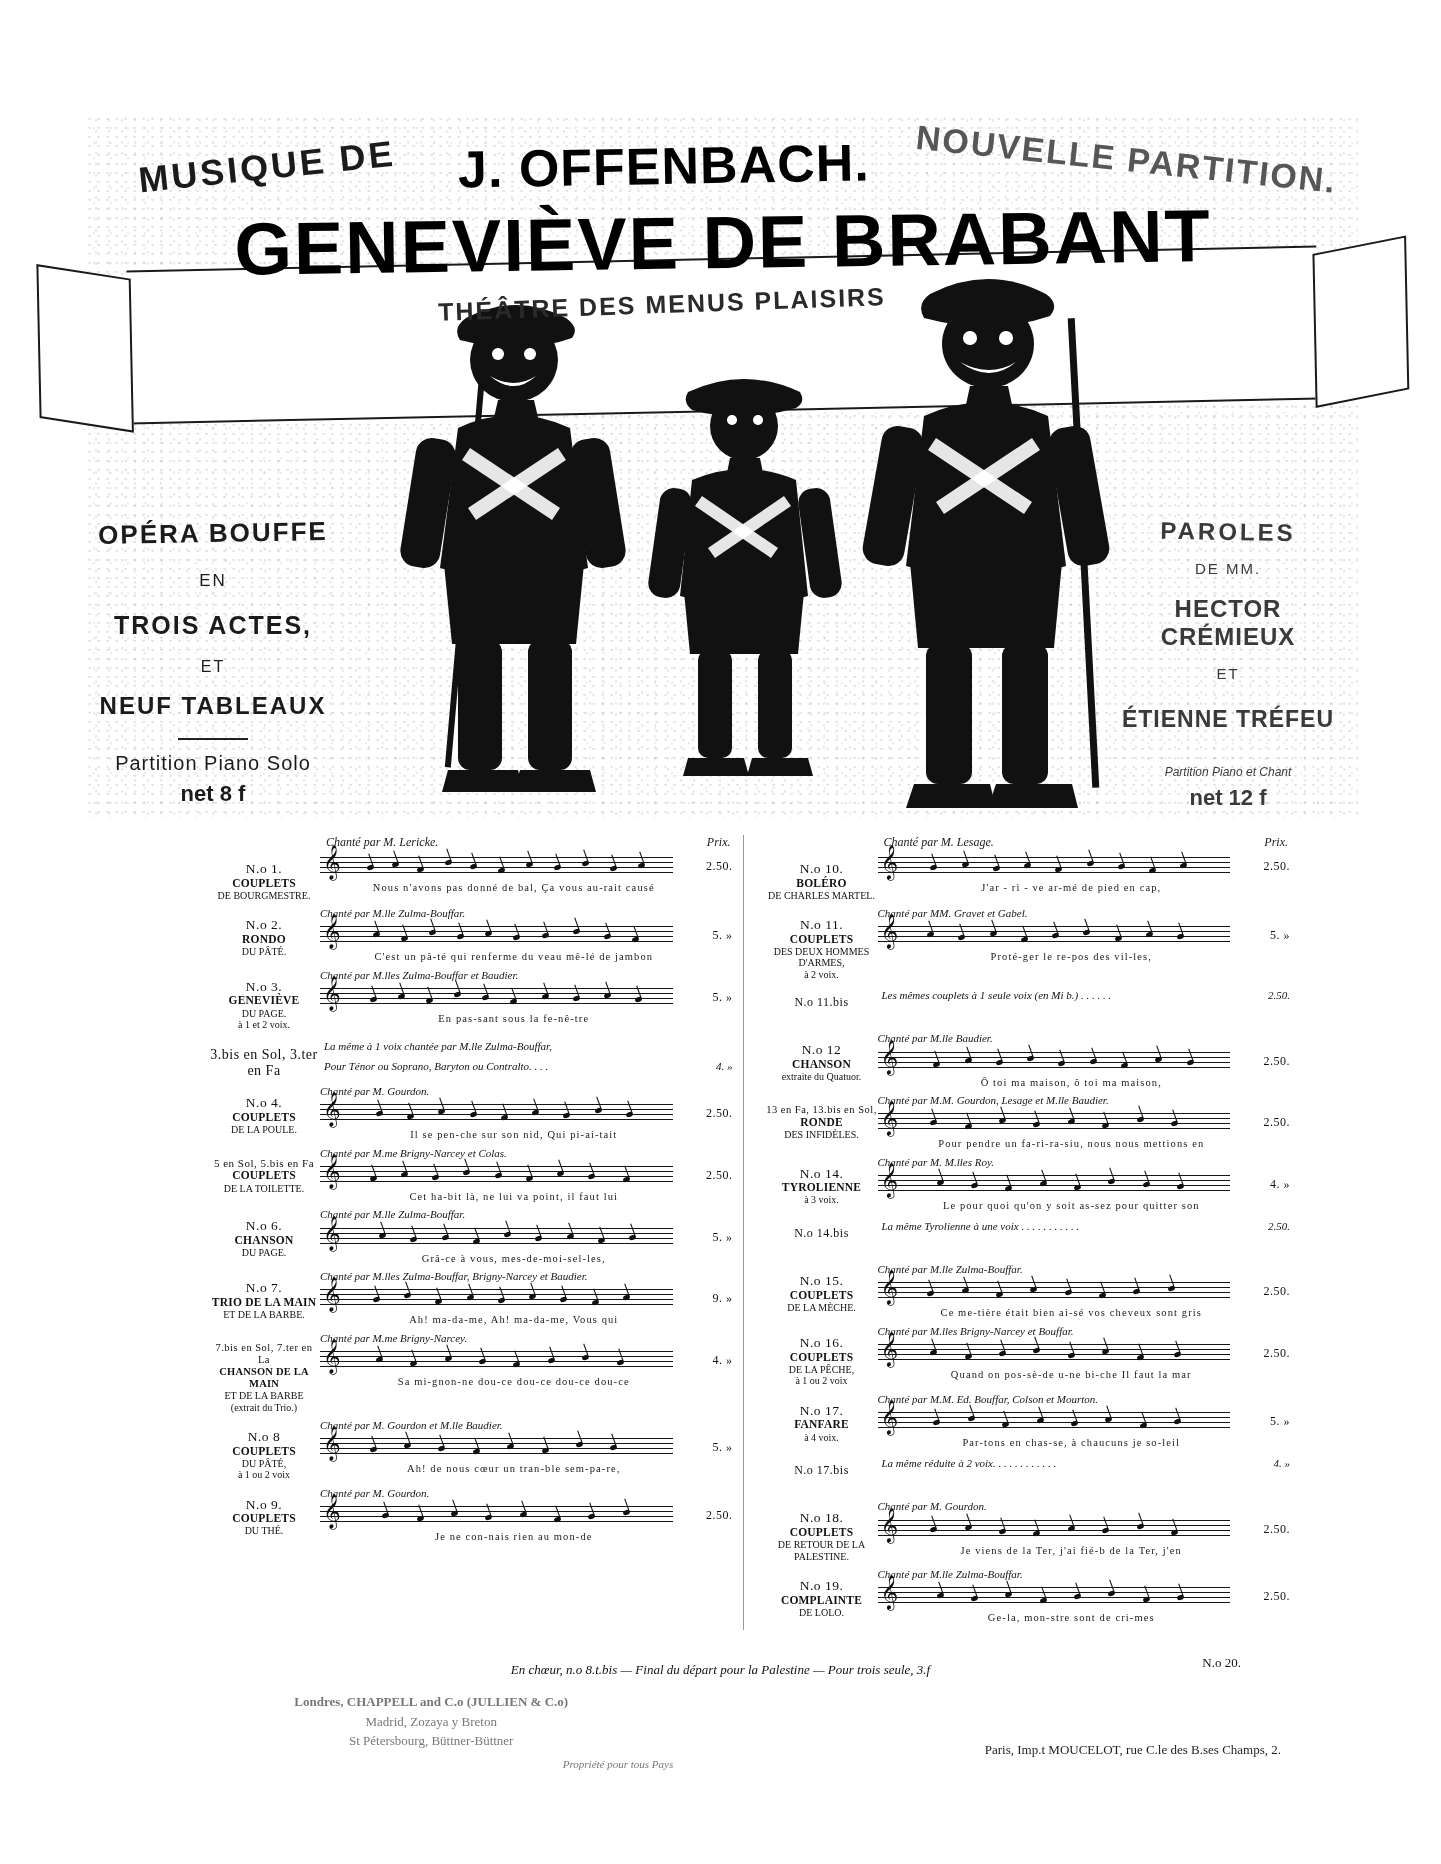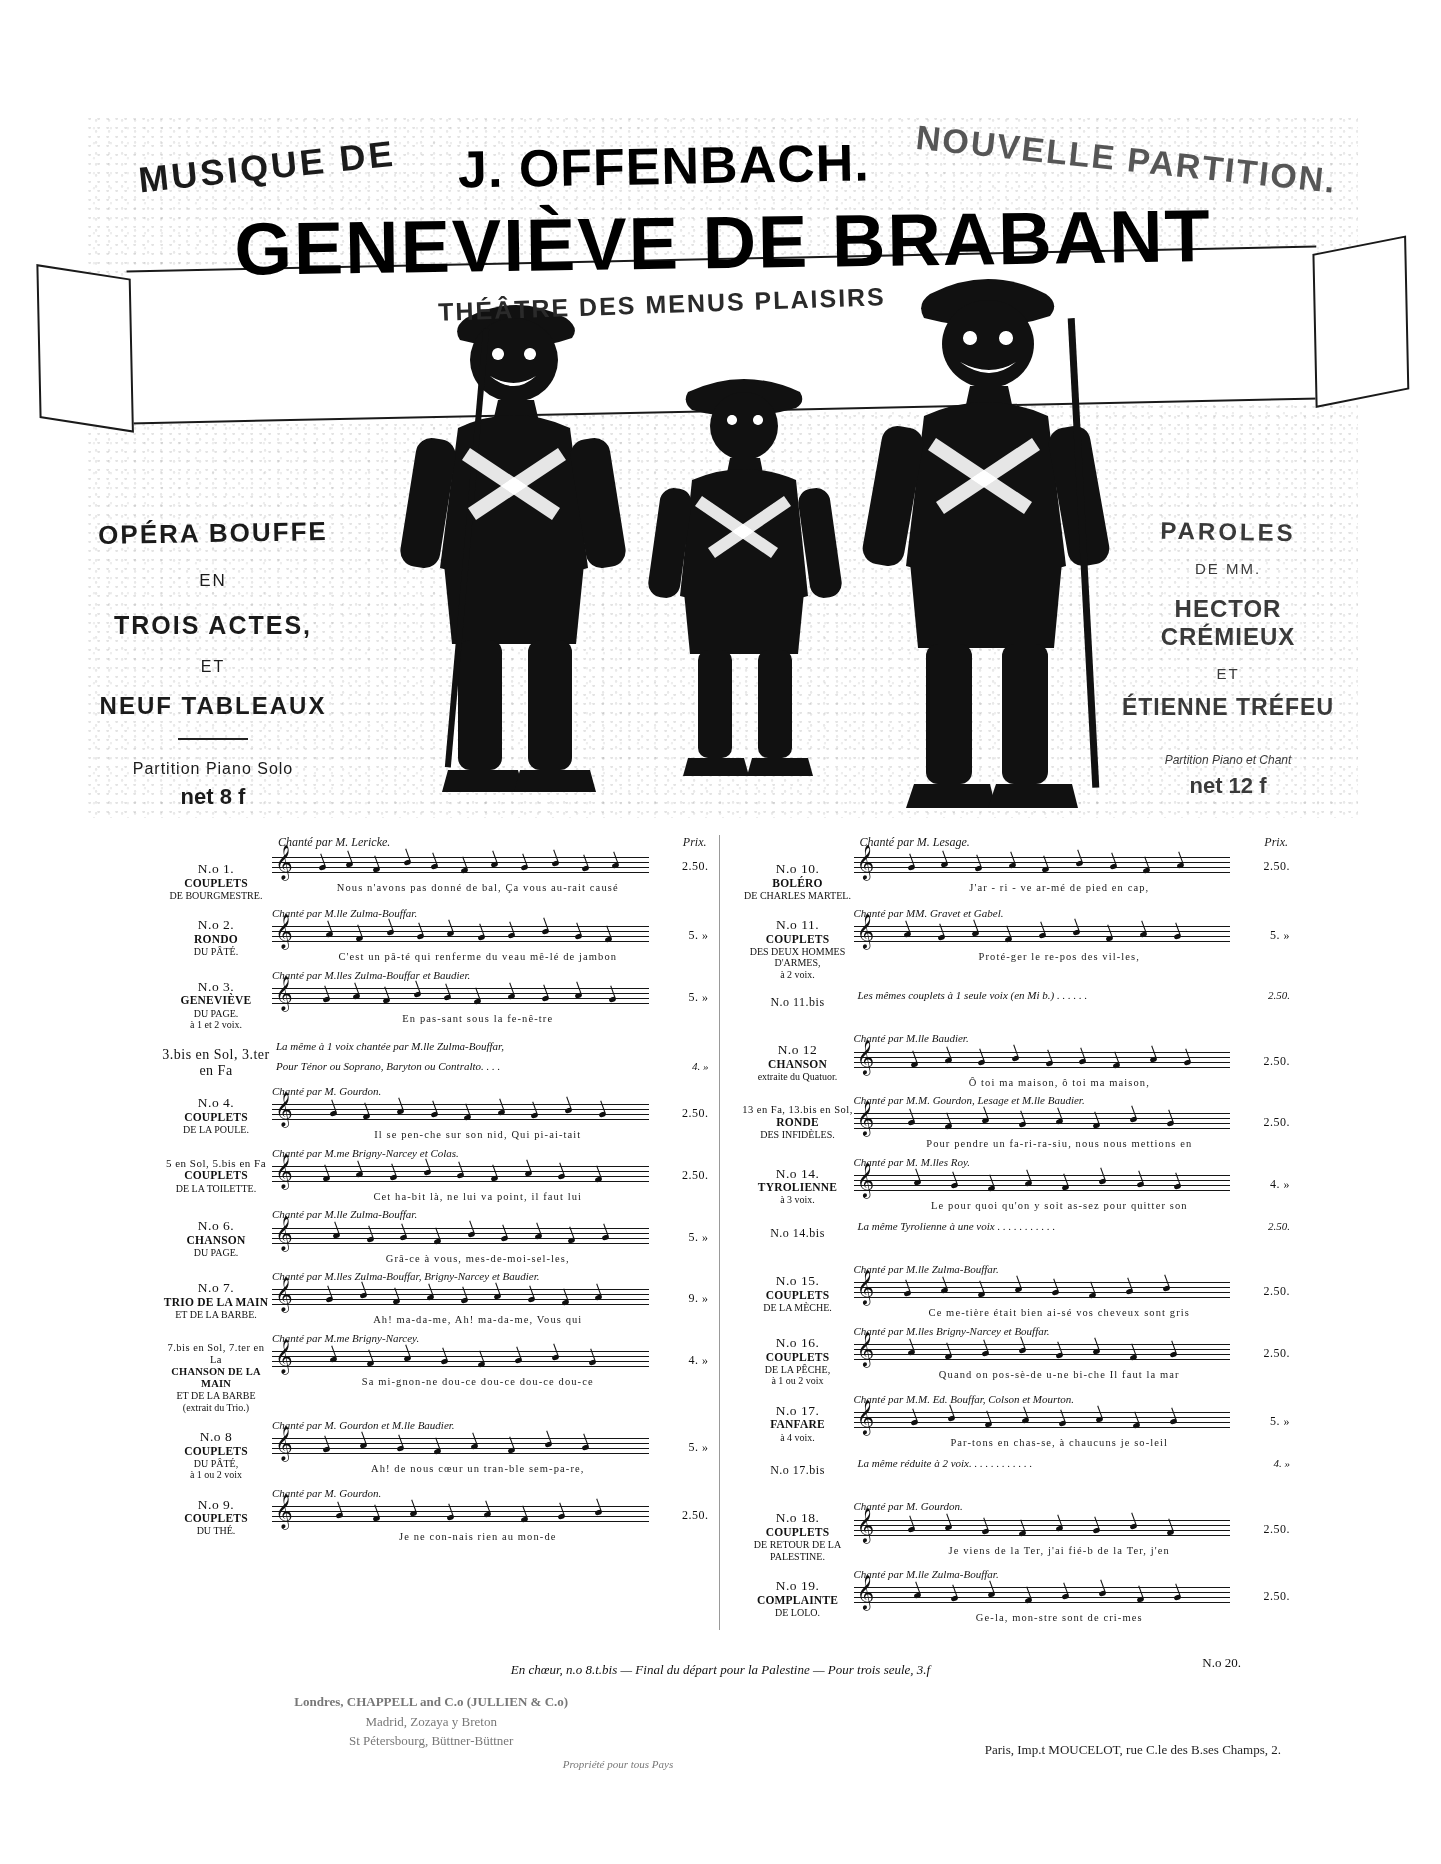--- a/index.html
+++ b/index.html
@@ -147,39 +147,39 @@
     font-family: "Liberation Sans", sans-serif;
     color: #1b1b1b;
     z-index: 6;
   }
   .left-col .l1 { font-size: 26px; font-weight: 700; letter-spacing: 2px; transform: rotate(-1deg); }
   .left-col .l2 { font-size: 17px; letter-spacing: 2px; margin-top: 22px; }
   .left-col .l3 { font-size: 25px; font-weight: 700; letter-spacing: 2px; margin-top: 20px; }
   .left-col .l4 { font-size: 16px; letter-spacing: 2px; margin-top: 18px; }
   .left-col .l5 { font-size: 24px; font-weight: 700; letter-spacing: 2px; margin-top: 16px; }
   .left-col .rule { width: 70px; height: 2px; background: #222; margin: 18px auto 0; }
-  .left-col .l6 { font-size: 16px; margin-top: 20px; letter-spacing: 1px; }
+  .left-col .l6 { font-size: 20px; margin-top: 12px; letter-spacing: 1px; }
   .left-col .l7 { font-size: 22px; font-weight: 700; margin-top: 6px; }
 
   .right-col {
     position: absolute;
     right: 10px;
     top: 400px;
     width: 240px;
     text-align: center;
     font-family: "Liberation Sans", sans-serif;
     color: #2a2a2a;
     z-index: 6;
     opacity: .92;
   }
   .right-col .r1 { font-size: 24px; font-weight: 700; letter-spacing: 3px; transform: rotate(1deg); }
   .right-col .r2 { font-size: 15px; letter-spacing: 2px; margin-top: 14px; }
   .right-col .r3 { font-size: 24px; font-weight: 700; letter-spacing: 1px; margin-top: 18px; }
   .right-col .r4 { font-size: 15px; letter-spacing: 2px; margin-top: 14px; }
-  .right-col .r5 { font-size: 23px; font-weight: 700; letter-spacing: 1px; margin-top: 12px; }
+  .right-col .r5 { font-size: 23px; font-weight: 700; letter-spacing: 1px; margin-top: 24px; }
   .right-col .r6 { font-size: 12px; margin-top: 32px; font-style: italic; }
   .right-col .r7 { font-size: 22px; font-weight: 700; margin-top: 6px; }
 
   .catalogue-line {
     position: absolute;
     left: 0; top: 802px;
     width: 1441px;
     text-align: center;
     font-family: "Liberation Serif", serif;
     font-size: 23px;
@@ -190,20 +190,21 @@
   
   .catalog {
     position: absolute;
     left: 160px;
     top: 835px;
     width: 1130px;
   }
   .cat-cols {
     display: flex;
     gap: 22px;
+    margin-left: 48px;
   }
   .cat-col {
     width: 554px;
     position: relative;
   }
   .cat-col.left { border-right: 1px solid #999; padding-right: 10px; }
   .cat-head {
     display: flex;
     justify-content: space-between;
     font-size: 12px;

